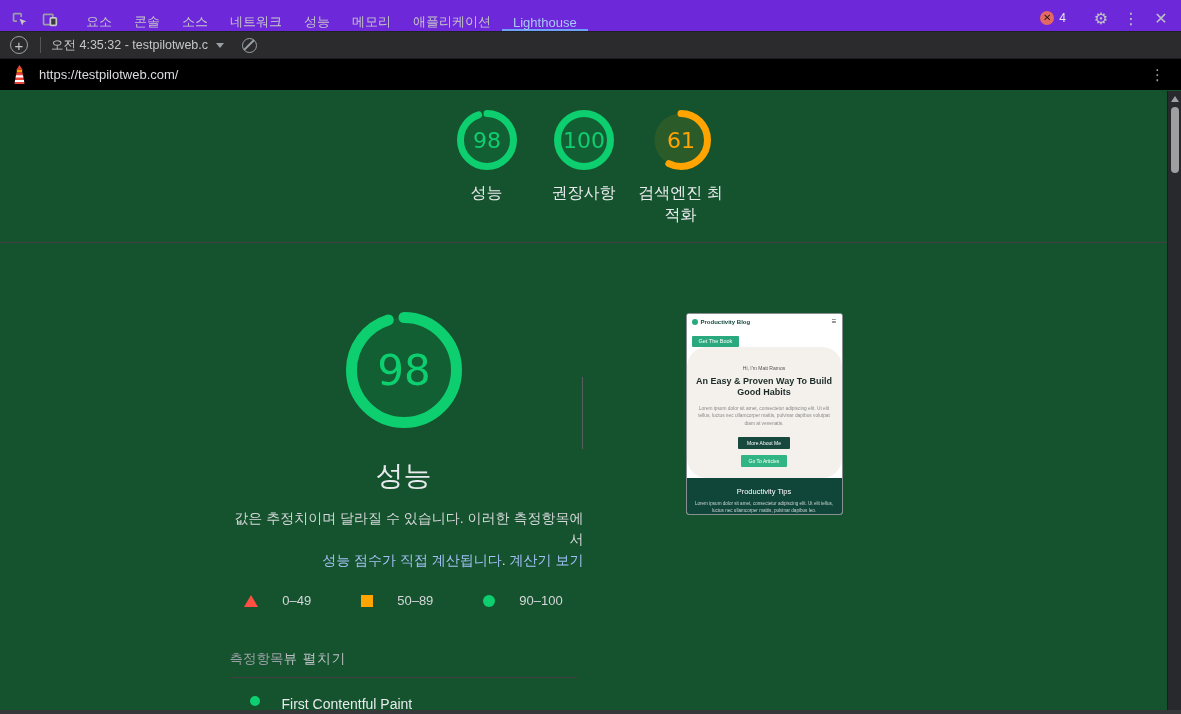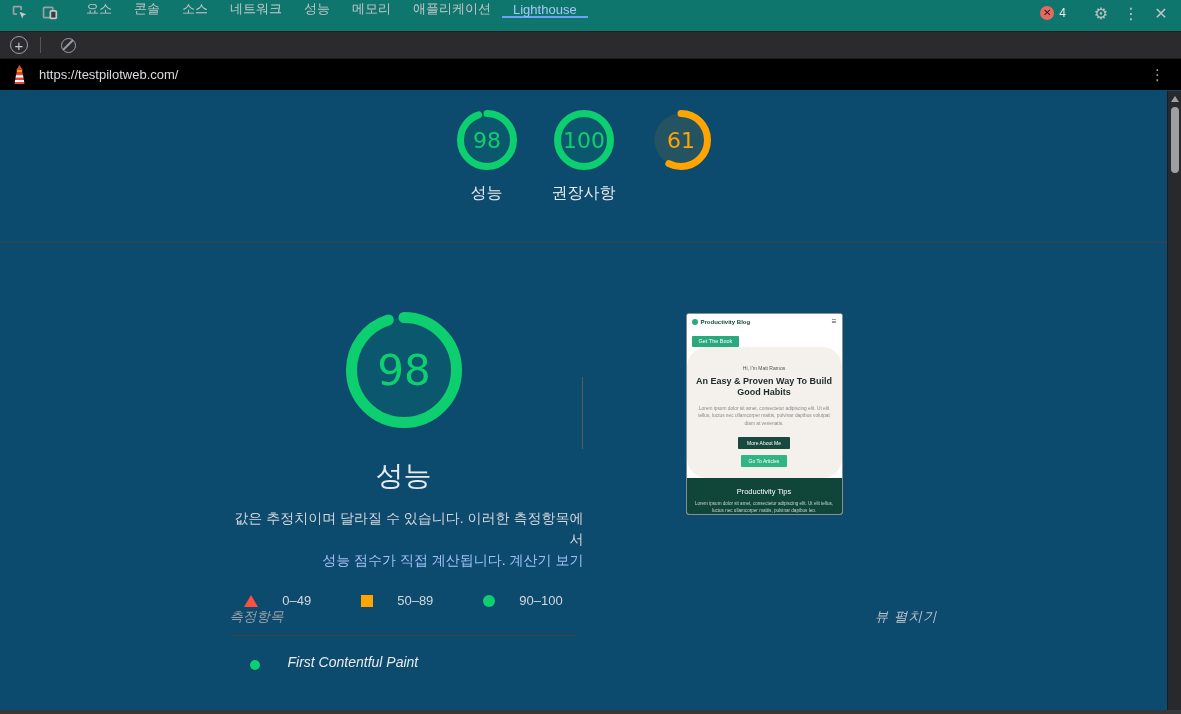--- a/index.html
+++ b/index.html
@@ -1,21 +1,21 @@
 <!DOCTYPE html>
 <html><head>
 <meta charset="utf-8">
 <style>
   * { margin:0; padding:0; box-sizing:border-box; }
   html,body { background:#111; }
   body { font-family:"Liberation Sans","DejaVu Sans",sans-serif; }
   .window { width:1181px; height:714px; background:#222327; position:relative; overflow:hidden; margin:0 auto; }
 
   
-  .tabbar { height:32px; background:#0f766e; display:flex; align-items:flex-start; color:#c5c6c9; font-size:13px; border-bottom:1px solid #202124; }
+  .tabbar { height:32px; background:#6d28d9; display:flex; align-items:flex-end; color:#c5c6c9; font-size:13px; border-bottom:1px solid #202124; }
   .tb-icons { display:flex; align-items:center; padding:0 4px 0 6px; gap:4px; }
   .tb-iconbtn { width:26px; height:24px; display:flex; align-items:center; justify-content:center; border-radius:2px; color:#9aa0a6; }
   .tb-divider { width:1px; background:#54565a; margin:6px 4px; }
   .tabs { display:flex; align-items:stretch; }
   .tab { padding:0 11px; display:flex; align-items:center; cursor:default; white-space:nowrap; }
   .tab.selected { color:#a8c7fa; box-shadow:inset 0 -2px 0 #6ea2f8; }
   .tb-right { margin-left:auto; display:flex; align-items:center; padding-right:6px; gap:2px; }
   .err-badge { display:flex; align-items:center; gap:5px; padding:0 8px; }
   .err-circle { width:14px; height:14px; border-radius:50%; background:#e46962; color:#2b1715; font-size:10px; font-weight:bold; display:flex; align-items:center; justify-content:center; line-height:1; }
   .err-num { color:#e8eaed; font-size:12px; }
@@ -29,48 +29,48 @@
   .caret-down { width:0; height:0; border-left:4px solid transparent; border-right:4px solid transparent; border-top:5px solid #9aa0a6; margin-left:2px; }
   .block-icon { width:15px; height:15px; border:1.7px solid #9aa0a6; border-radius:50%; position:relative; margin-left:14px; }
   .block-icon::after { content:""; position:absolute; left:-1px; top:5.2px; width:14px; height:1.7px; background:#9aa0a6; transform:rotate(-45deg); }
 
   
   .urlbar { height:31px; background:#000; display:flex; align-items:center; color:#dadce0; font-size:13px; padding:0 10px; }
   .lh-logo { width:19px; height:21px; margin-right:10px; }
   .urlbar .kebab { margin-left:auto; color:#9aa0a6; font-size:15px; letter-spacing:0; padding:0 6px; }
 
   
-  .report { position:relative; height:620px; background:#0c4a6e; padding-right:14px; overflow:hidden; color:#e8eaed; }
+  .report { position:relative; height:620px; background:#14532d; padding-right:14px; overflow:hidden; color:#e8eaed; }
   .scores-row { padding-top:19px; min-height:152px; display:flex; justify-content:center; align-items:flex-start; }
   .cat { width:97px; display:flex; flex-direction:column; align-items:center; cursor:pointer; }
   .cat-label { margin-top:11px; font-size:16px; color:#e8eaed; text-align:center; line-height:1.35; max-width:92px; }
   .section-divider { border:none; border-top:1px solid #3f4043; }
 
   .perf-wrap { width:708px; margin:0 auto; position:relative; }
   .perf-cols { display:flex; padding-top:68px; }
   .perf-left { width:348px; display:flex; flex-direction:column; align-items:center; }
   .divider-v { position:absolute; left:352px; top:134px; height:72px; width:1px; background:#595c60; }
   .perf-right { width:347px; margin-left:13px; display:flex; justify-content:center; }
   .perf-title { font-size:28px; color:#e8eaed; margin-top:24px; font-weight:400; }
   .perf-desc { margin-top:13px; font-size:14px; color:#d5d7da; text-align:right; line-height:1.5; width:360px; }
   .perf-desc a { color:#a3c1f7; cursor:pointer; }
   .legend-row { margin-top:22px; display:flex; align-items:center; gap:50px; font-size:13px; color:#d5d7da; }
   .legend-item { display:flex; align-items:center; gap:24px; }
   .tri { width:0; height:0; border-left:7px solid transparent; border-right:7px solid transparent; border-bottom:12px solid #ff4e42; }
   .sq { width:12px; height:12px; background:#ffa400; }
   .dot { width:12px; height:12px; border-radius:50%; background:#0ecf6f; }
 
-  .metrics-head { display:flex; justify-content:space-between; align-items:center; font-size:13.5px;font-style:italic; }
+  .metrics-head { display:flex; justify-content:flex-start; align-items:center; margin-top:42px; font-size:13.5px; }
   .metrics-title { color:#9aa0a6; }
   .metrics-expand { color:#bdc1c6; cursor:pointer; letter-spacing:1px; }
   .mrow { display:flex; margin-top:9px; }
   .mcell { width:348px; border-top:1px solid #3f4043; }
   .mcell + .mcell { margin-left:13px; width:347px; }
   .metric { padding:18px 0 0 20px; }
-  .metric-name { display:flex; align-items:flex-end; gap:28px; font-size:14px; color:#e8eaed;font-style:italic; }
+  .metric-name { display:flex; align-items:flex-start; gap:22px; font-size:14px; color:#e8eaed; }
   .metric-dot { width:10px; height:10px; border-radius:50%; background:#0ecf6f; flex:none; }
 
   
   .thumb { width:157px; height:202px; border:1px solid #8a8d91; border-radius:3px; background:#fff; overflow:hidden; margin-top:2px; font-family:"Liberation Sans",sans-serif; position:relative; }
   .mini-head { height:15px; background:#fff; display:flex; align-items:center; padding:0 5px; }
   .mini-brand { display:flex; align-items:center; gap:3px; font-size:6px; font-weight:bold; color:#17493e; }
   .mini-logo { width:6px; height:6px; border-radius:50%; background:#2aa87e; }
   .mini-menu { margin-left:auto; font-size:8px; color:#333; }
   .mini-cta { display:inline-block; background:#2aa87e; color:#fff; font-size:5.5px; padding:2.5px 7px; border-radius:1px; margin:2px 0 0 5px; }
   .mini-hero { background:#f4f1ec; text-align:center; padding:10px 9px 11px;border-radius:20px; }
@@ -129,20 +129,24 @@
       <div class="tb-divider"></div>
       <div class="glyph-btn">⚙</div>
       <div class="glyph-btn">⋮</div>
       <div class="glyph-btn">✕</div>
     </div>
   </div>
 
   <div class="toolbar2">
     <div class="plus-circle">+</div>
     <div class="t2-divider"></div>
+    <div class="session">
+      <span>오전 4:35:32 - testpilotweb.c</span>
+      <span class="caret-down"></span>
+    </div>
     <div class="block-icon"></div>
   </div>
 
   <div class="urlbar">
     <svg class="lh-logo" viewBox="0 0 24 26">
       <polygon points="12,1 8,7 16,7" fill="#e8453c"></polygon>
       <rect x="8.6" y="7" width="6.8" height="3.6" fill="#ffa000"></rect>
       <polygon points="8.2,10.6 15.8,10.6 18.4,25 5.6,25" fill="#e8453c"></polygon>
       <polygon points="7.6,14 16.4,14 16.9,16.8 7.1,16.8" fill="#fff"></polygon>
       <polygon points="6.5,20 17.5,20 18,22.6 6,22.6" fill="#fff"></polygon>
@@ -169,20 +173,21 @@
     <text x="50%" y="50%" dy="7.92" text-anchor="middle" fill="#0ecf6f" font-size="22" font-family="'DejaVu Sans',sans-serif">100</text>
           </svg>
           <div class="cat-label">권장사항</div>
         </div>
         <div class="cat">
           <svg width="62" height="62" viewBox="0 0 62 62">
     <circle cx="31" cy="31" r="26.5" fill="#ffa400" fill-opacity="0.1"></circle>
     <circle cx="31" cy="31" r="26.5" fill="none" stroke="#ffa400" stroke-width="7" stroke-dasharray="95.26769049055801 166.50441064025904" stroke-linecap="round" transform="rotate(-90 31 31)"></circle>
     <text x="50%" y="50%" dy="7.92" text-anchor="middle" fill="#ffa400" font-size="22" font-family="'DejaVu Sans',sans-serif">61</text>
           </svg>
+          <div class="cat-label">검색엔진 최적화</div>
         </div>
       </div>
 
     <hr class="section-divider">
 
     <div class="perf-wrap">
       <div class="perf-cols">
         <div class="perf-left">
           <div><svg width="118" height="118" viewBox="0 0 118 118">
     <circle cx="59" cy="59" r="52.5" fill="#0ecf6f" fill-opacity="0.1"></circle>

